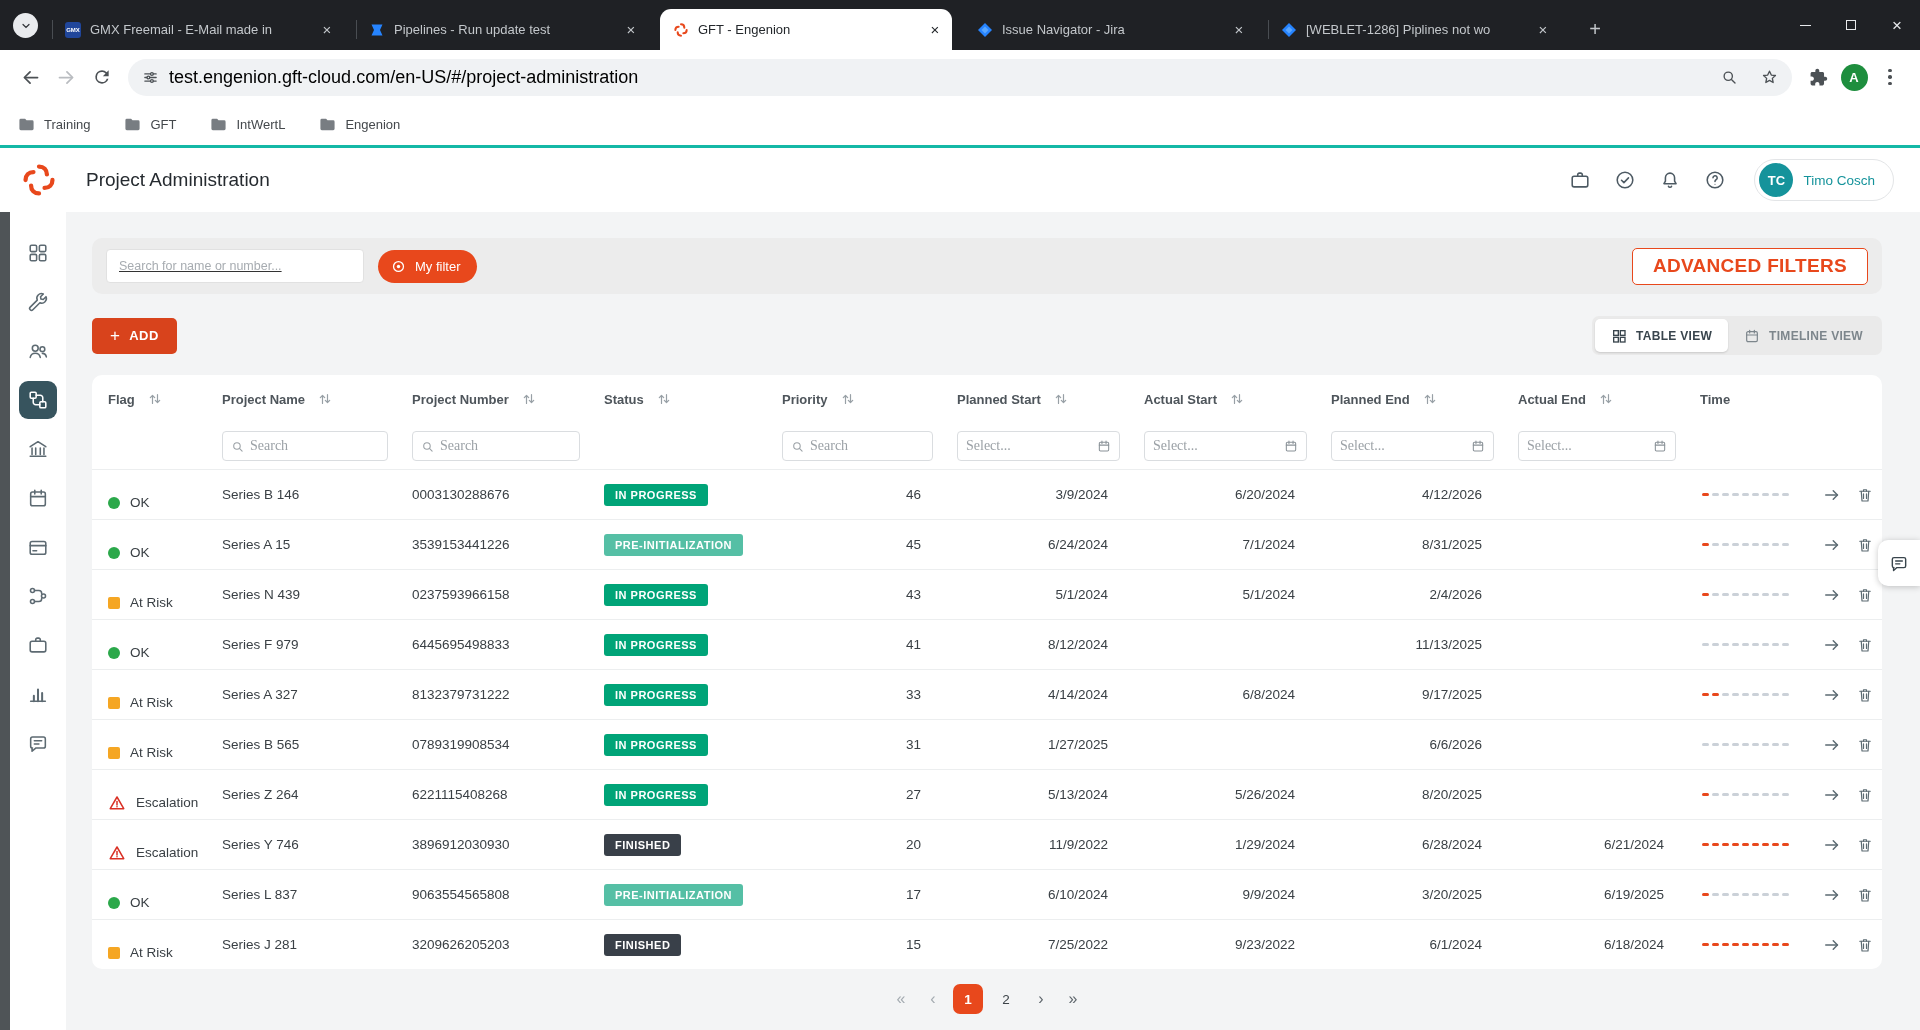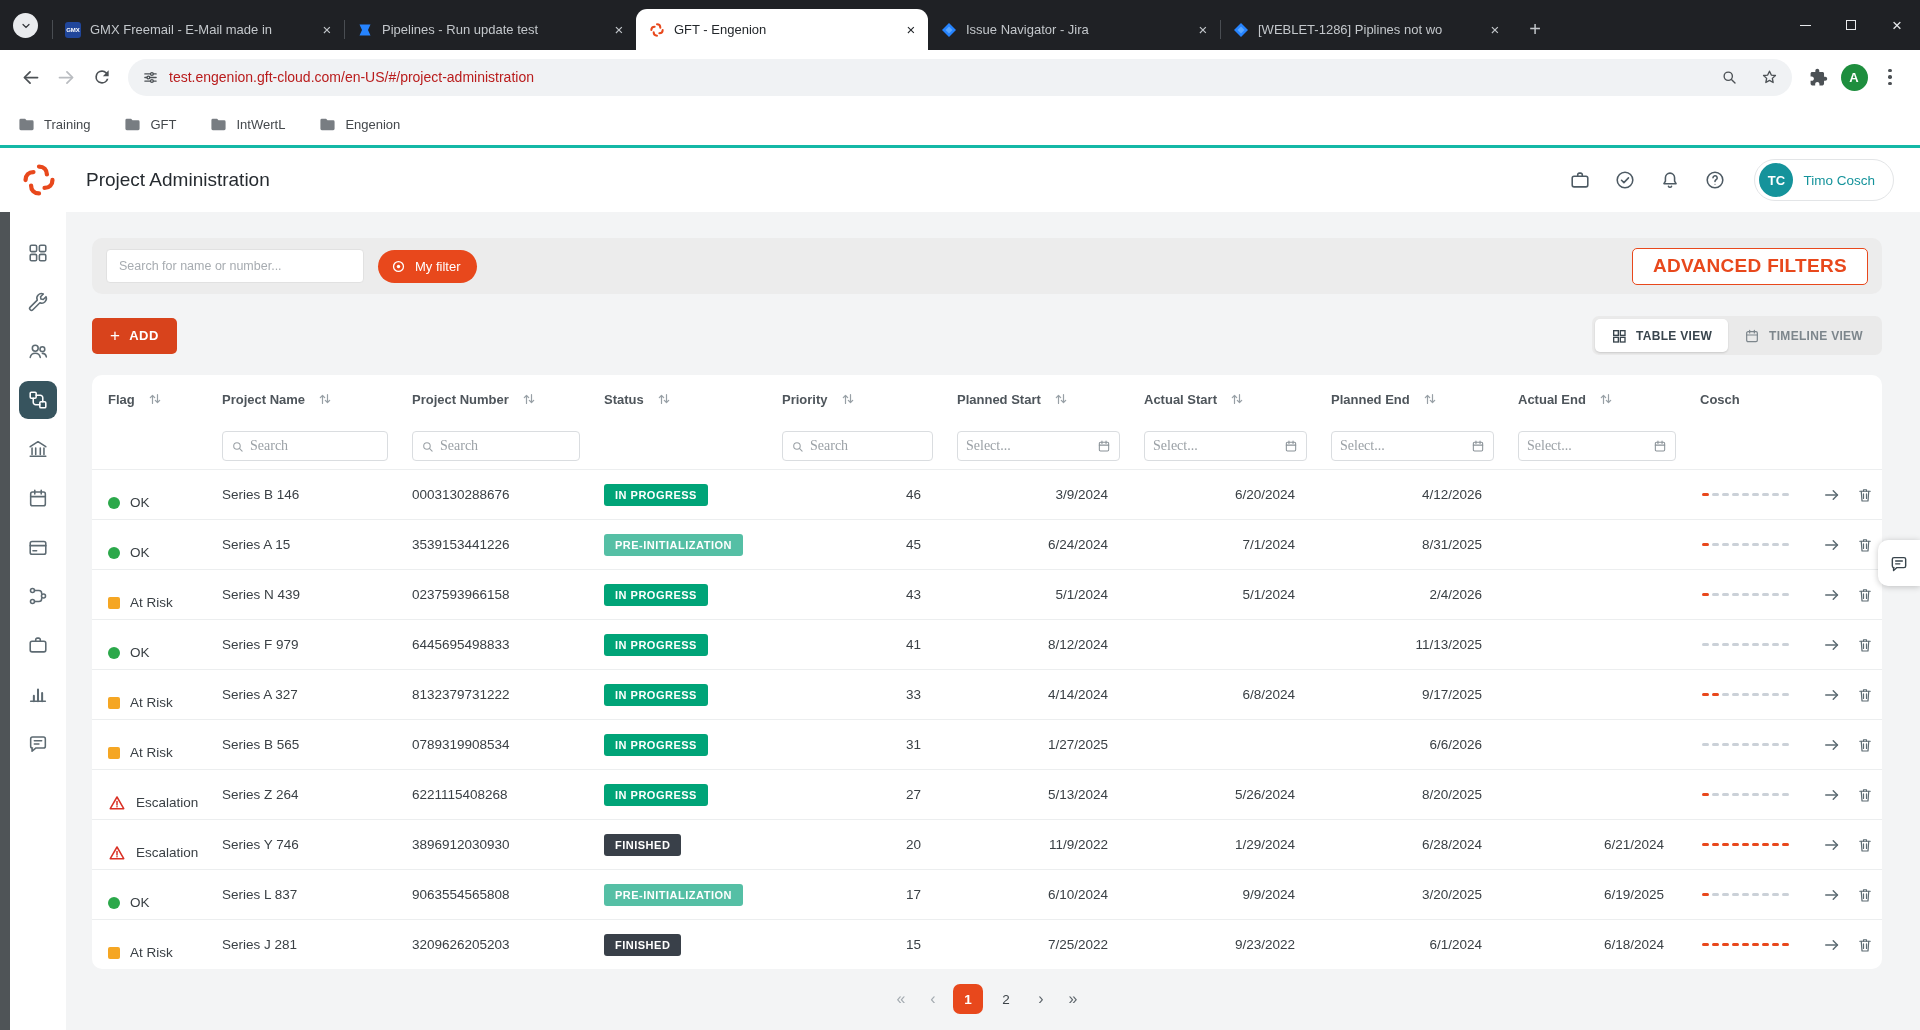--- a/index.html
+++ b/index.html
@@ -1,41 +1,41 @@
 <!DOCTYPE html>
 <html style="--accent: #E8481C; --accent-dark: #D8431C; --status-in-progress: #00A478; --status-pre-init: #55BFA5; --status-finished: #394049; --flag-ok: #2BA84A; --flag-risk: #F5A623; --flag-escalation: #D93025; --user-teal: #15939B; --sidebar-active: #37545E; --profile-green: #1E8E3E;"><head>
 <meta charset="utf-8">
 <style>
   * { box-sizing: border-box; margin: 0; padding: 0; }
   html,body { width:1920px; height:1030px; overflow:hidden; }
   body { font-family:"Liberation Sans", sans-serif; background:#f3f4f5; position:relative; }
   svg { display:block; }
 
   
-  .tabstrip { height:50px; background:#1f2125; display:flex; align-items:flex-end; padding-left:52px; position:relative; }
+  .tabstrip { height:50px; background:#1f2125; display:flex; align-items:flex-end; padding-left:52px; position:relative;gap:12px; }
   .tab-search-btn { position:absolute; left:13px; top:13px; width:25px; height:25px; border-radius:50%; background:#e9ebee; display:flex; align-items:center; justify-content:center; }
   .tab { width:292px; height:41px; display:flex; align-items:center; gap:9px; padding:0 8px 0 13px; border-radius:11px 11px 0 0; color:#c3c7cb; font-size:13px; position:relative; cursor:default; }
   .tab.active { background:#ffffff; color:#23272b; }
   .tab::before { content:""; position:absolute; left:0; top:11px; height:19px; width:1px; background:#494d52; }
   .tab:first-child::before, .tab.active::before, .tab.active + .tab::before { display:none; }
   .tab .title { flex:1; white-space:nowrap; overflow:hidden; }
   .tab .tab-close { width:18px; height:18px; border-radius:50%; display:flex; align-items:center; justify-content:center; font-size:15px; line-height:1; flex:none; }
   .fav { width:16px; height:16px; flex:none; }
   .fav-gmx { background:#20469B; color:#fff; font-size:6px; font-weight:700; display:flex; align-items:center; justify-content:center; border-radius:3px; }
   .new-tab { width:30px; height:30px; margin:0 0 6px 8px; display:flex; align-items:center; justify-content:center; color:#c3c7cb; font-size:20px; border-radius:50%; }
   .win-controls { position:absolute; right:0; top:0; height:50px; display:flex; }
   .win-btn { width:46px; height:50px; display:flex; align-items:center; justify-content:center; color:#e8eaed; }
   .min-line { width:11px; border-top:1.6px solid #e8eaed; display:block; }
   .max-box { width:10px; height:10px; border:1.3px solid #e8eaed; display:block; }
   .close-glyph { font-size:17px; line-height:1; }
 
   .toolbar { height:54px; background:#fff; display:flex; align-items:center; padding:0 12px; }
   .tb-icon { width:36px; height:36px; border-radius:50%; display:flex; align-items:center; justify-content:center; flex:none; }
   .omnibox { flex:1; height:37px; margin:0 8px; background:#f0f2f4; border-radius:19px; display:flex; align-items:center; padding:0 8px 0 14px; gap:10px; }
-  .url-text { flex:1; font-size:14px; color:#b91c1c; white-space:nowrap; overflow:hidden; }
+  .url-text { flex:1; font-size:18px; color:#000000; white-space:nowrap; overflow:hidden; }
   .omni-icon { width:30px; height:30px; display:flex; align-items:center; justify-content:center; flex:none; }
   .profile-avatar { width:27px; height:27px; border-radius:50%; background:var(--profile-green,#1E8E3E); color:#fff; font-size:13px; font-weight:700; display:flex; align-items:center; justify-content:center; }
   .kebab { display:flex; flex-direction:column; gap:3px; align-items:center; }
   .kebab i { width:3.5px; height:3.5px; border-radius:50%; background:#4c5155; }
 
   .bookmarks { height:44px; background:#fff; display:flex; align-items:center; padding:0 18px; gap:34px; border-bottom:3px solid #14b8a6; }
   .bm { display:flex; align-items:center; gap:9px; font-size:13px; color:#44484c; }
 
   
   .app-header { height:64px; background:#fff; display:flex; align-items:center; padding:0 26px 0 20px; }
@@ -51,21 +51,21 @@
   .edge-strip { width:10px; background:#4f5457; flex:none; }
   .sidebar { width:56px; background:#fff; display:flex; flex-direction:column; align-items:center; padding-top:22px; gap:11px; flex:none; }
   .sb-btn { width:38px; height:38px; border-radius:9px; display:flex; align-items:center; justify-content:center; }
   .sb-btn svg { stroke:#5d6a72; }
   .sb-btn.active { background:var(--sidebar-active,#37545E); }
   .sb-btn.active svg { stroke:#fff; }
 
   .content { flex:1; padding:26px 38px 0 26px; min-width:0; }
 
   .filter-card { height:56px; background:#ececec; border-radius:10px; display:flex; align-items:center; padding:0 14px; gap:14px; }
-  .main-search { width:258px; height:34px; border:1px solid #e1e1e1; border-radius:4px; padding:0 12px; font-size:12.5px; color:#333; background:#fff; font-family:inherit; }
+  .main-search { width:258px; height:34px; border:1px solid #e1e1e1; border-radius:4px; padding:0 12px; font-size:12.5px; color:#333; background:#fff; font-family:inherit;text-decoration:underline; }
   .main-search::placeholder { color:#a7acb1; }
   .my-filter-btn { height:33px; background:var(--accent,#E8481C); color:#fff; border:none; border-radius:17px; padding:0 16px 0 12px; display:flex; align-items:center; gap:8px; font-size:13px; font-family:inherit; }
   .adv-filters-btn { margin-left:auto; height:37px; background:#fff; border:1px solid var(--accent,#E8481C); color:var(--accent,#E8481C); border-radius:5px; padding:0 20px; font-size:19px; font-weight:700; letter-spacing:.3px; font-family:inherit; }
 
   .actions-row { display:flex; align-items:center; margin-top:22px; }
   .add-btn { height:36px; background:var(--accent-dark,#D8431C); color:#fff; border:none; border-radius:5px; padding:0 18px; display:flex; align-items:center; gap:9px; font-size:13px; font-weight:700; letter-spacing:.4px; font-family:inherit; }
   .add-plus { font-size:17px; font-weight:400; line-height:1; }
   .view-toggle { margin-left:auto; background:#eaeaea; border-radius:7px; padding:3px; display:flex; }
   .vt-seg { height:33px; display:flex; align-items:center; gap:9px; padding:0 16px; font-size:12px; font-weight:700; letter-spacing:.3px; color:#7d868c; border-radius:5px; }
   .vt-seg.active { background:#fff; color:#39454d; box-shadow:0 1px 2px rgba(0,0,0,.14); }
@@ -486,21 +486,21 @@
             </svg>
         </div>
         <div class="th">
           <span>Actual End</span>
           <svg width="14" height="14" viewBox="0 0 14 14" fill="none" stroke="#98a0a6" stroke-width="1.2" stroke-linecap="round" stroke-linejoin="round">
               <path d="M4.5 11.5v-8M4.5 3.5L2.3 5.7M4.5 3.5l2.2 2.2"></path>
               <path d="M9.5 2.5v8M9.5 10.5L7.3 8.3M9.5 10.5l2.2-2.2"></path>
             </svg>
         </div>
         <div class="th">
-          <span>Cosch</span>
+          <span>Time</span>
         </div>
         <div class="th"></div>
       </div>
 
       <div class="tfilters">
         <div class="tf"></div>
         <div class="tf">
           <div class="filter-box">
             <svg width="13" height="13" viewBox="0 0 24 24" fill="none" stroke="#9ba1a6" stroke-width="2" stroke-linecap="round">
                 <circle cx="11" cy="11" r="6"></circle>

